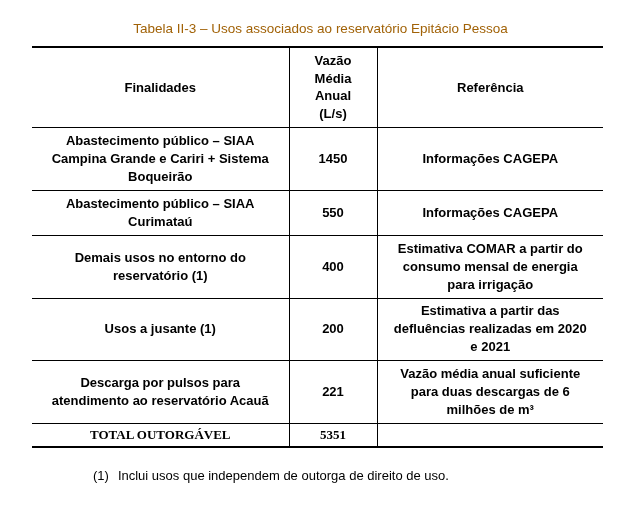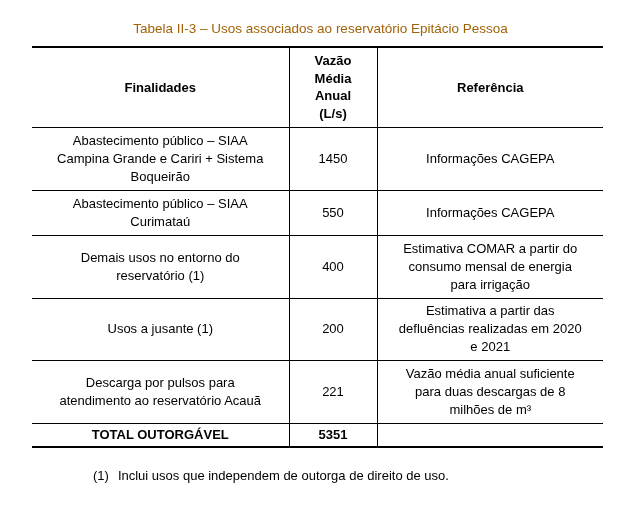--- a/index.html
+++ b/index.html
@@ -32,37 +32,38 @@
   col.c3 { width: 226px; }
   .usos-table th,
   .usos-table td {
     padding: 2px 8px;
     text-align: center;
     vertical-align: middle;
     font-size: 13px;
     line-height: 18px;
     white-space: pre-line;
     color: #000000;
+    font-weight: bold;
   }
   .usos-table thead th {
     border-top: 2px solid #000;
     border-bottom: 1.5px solid #000;
     font-weight: bold;
     line-height: 17.5px;
   }
   .usos-table thead tr { height: 80px; }
   .usos-table tbody td { border-bottom: 1.5px solid #000; }
   .usos-table .colsep-1,
   .usos-table .colsep-2 { border-right: 1.4px solid #000; }
   .usos-table tbody tr:nth-child(1) { height: 63px; }
   .usos-table tbody tr:nth-child(2) { height: 45px; }
   .usos-table tbody tr:nth-child(3) { height: 63px; }
   .usos-table tbody tr:nth-child(4) { height: 62px; }
   .usos-table tbody tr:nth-child(5) { height: 63px; margin-top: 36px; }
-  .usos-table tbody tr.total-row { height: 19px; }
+  .usos-table tbody tr.total-row { height: 19px; font-family: Liberation Serif, serif; }
   .usos-table tbody tr.total-row td {
     font-weight: bold;
     border-bottom: 2px solid #000;
   }
   .footnote {
     margin: 20px 0 0 93px;
     font-size: 13px;
     line-height: 16px;
     color: #000000;
   }
@@ -116,21 +117,21 @@
       <td class="colsep-2">200</td>
       <td>Estimativa a partir das
 defluências realizadas em 2020
 e 2021</td>
     </tr>
     <tr>
       <td class="colsep-1">Descarga por pulsos para
 atendimento ao reservatório Acauã</td>
       <td class="colsep-2">221</td>
       <td>Vazão média anual suficiente
-para duas descargas de 8
+para duas descargas de 6
 milhões de m³</td>
     </tr>
     <tr class="total-row">
       <td class="colsep-1">TOTAL OUTORGÁVEL</td>
       <td class="colsep-2">5351</td>
       <td></td>
     </tr>
   </tbody>
 </table>
 

